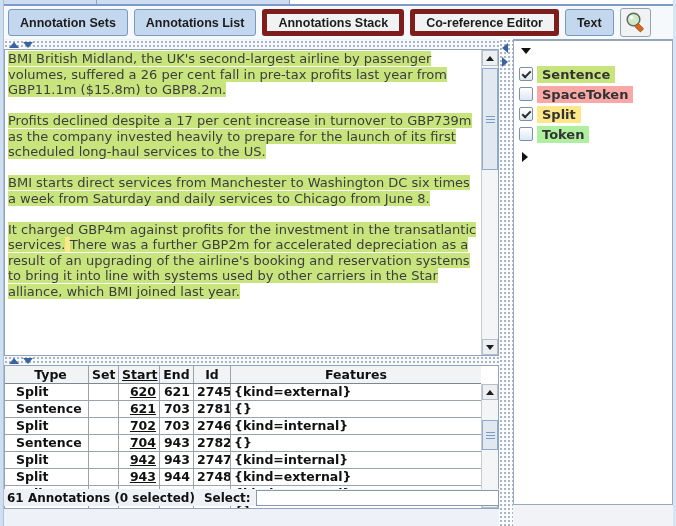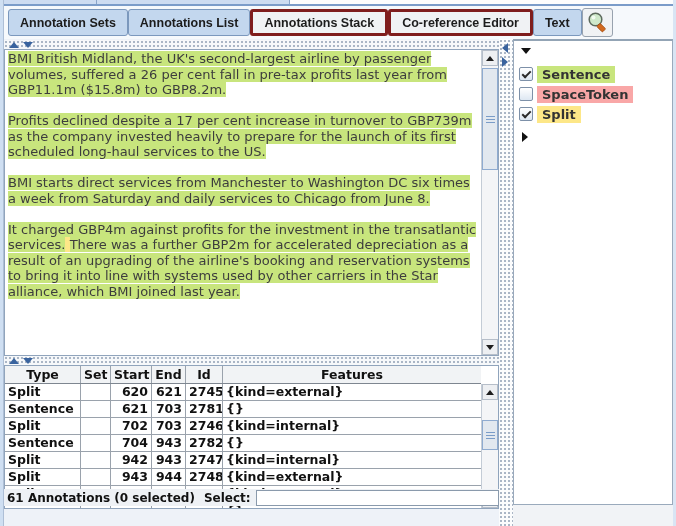--- a/index.html
+++ b/index.html
@@ -11,25 +11,25 @@
   }
   
   .left-edge  { position:absolute; left:0; top:0; bottom:0; width:4px; background:#cfdff2; border-right:1px solid #aebfd6; }
   .right-edge { position:absolute; right:0; top:0; bottom:0; width:3px; background:#d9e5f4; }
   
   .tabstrip { position:absolute; top:0; left:0; right:0; height:6px; background:#fdfdfd; border-bottom:2px solid #7b9cc9; }
   .tabstrip .seg1 { position:absolute; left:0; width:97px; top:0; bottom:0; background:#cddcf1; border-right:1px solid #8aa4c8; }
   .tabstrip .seg2 { position:absolute; left:97px; width:193px; top:0; bottom:0; background:#cddcf1; border-right:1px solid #8aa4c8; }
   
   .toolbar { position:absolute; top:6px; left:4px; right:3px; height:33px;
-    background:#f6f9fc; display:flex; align-items:center; padding:3px 2px 3px 4px; }
+    background:#f6f9fc; display:flex; align-items:center; gap:6px; padding:3px 2px 3px 4px; }
   .tbtn { height:27px; padding:0 11px; font-size:12.5px; font-weight:bold; color:#1c1c1c;
     border-radius:3px; display:flex; align-items:center; white-space:nowrap; cursor:default; }
   .tbtn.pressed  { background:#c3d7ee; border:1px solid #7b98bd; }
-  .tbtn.released { background:#f0f2f4; border:3px solid #7f1d1d; }
+  .tbtn.released { background:#f0f2f4; border:5px solid #7f1d1d; }
   .iconbtn { width:31px; height:29px; background:#f0f2f4; border:1px solid #98a2ae; border-radius:3px;
     display:flex; align-items:center; justify-content:center; }
   
   .hdivider { position:absolute; left:4px; width:495px; height:9px; background:#f6f8fa;
     background-image: radial-gradient(#aab6c6 0.8px, transparent 1px); background-size:4px 4px;
     display:flex; align-items:center; gap:4px; padding-left:5px; }
   .tri-up-blue   { width:0; height:0; border-left:5px solid transparent; border-right:5px solid transparent; border-bottom:6px solid #39639e; }
   .tri-down-blue { width:0; height:0; border-left:5px solid transparent; border-right:5px solid transparent; border-top:6px solid #39639e; }
   .tri-left-blue { width:0; height:0; border-top:5px solid transparent; border-bottom:5px solid transparent; border-right:6px solid #39639e; }
   .tri-right-blue{ width:0; height:0; border-top:5px solid transparent; border-bottom:5px solid transparent; border-left:6px solid #39639e; }
@@ -53,24 +53,24 @@
   .grip { width:9px; height:7px;
     background:repeating-linear-gradient(to bottom,#7a9cc8 0,#7a9cc8 1px,transparent 1px,transparent 3px); }
   
   .tablewrap { position:absolute; left:4px; top:365px; width:495px; height:144px;
     background:#fff; border:1px solid #90a4bc; display:flex; overflow:hidden; }
   .tbl { flex:1; overflow:hidden; font-weight:bold; font-size:12.5px; color:#111; }
   .trow { display:flex; height:17px; border-bottom:1px solid #9aa2ac; background:#fff; }
   .trow.head { height:18px; background:#f1f3f5; border-bottom:1px solid #7e8690; }
   .tcell { border-right:1px solid #9aa2ac; padding:0 3px; overflow:hidden; white-space:nowrap; line-height:16px; }
   .trow.head .tcell { text-align:center; line-height:17px; }
-  .c0 { width:76px; } .c1 { width:30px; } .c2 { width:41px; text-align:right; }
+  .c0 { width:76px; } .c1 { width:30px; } .c2 { width:41px; text-align:right;text-decoration:underline; }
   .c3 { width:34px; text-align:right; } .c4 { width:37px; }
   .c5 { flex:1; border-right:none; text-align:left; }
-  .trow .c0 { text-align:left; }
+  .trow .c0 { text-align:left;margin-left:8px; }
   .tbl-scrollcol { flex:0 0 17px; position:relative; }
   .tbl-scrollcol .vscroll2 { position:absolute; top:18px; bottom:0; left:0; width:17px;
     background:#f4f5f7; border-left:1px solid #c4ccd6; }
   
   .statusbar { position:absolute; left:4px; top:489px; width:495px; height:17px; background:#eef1f5;
     display:flex; align-items:center; font-weight:bold; font-size:12px; color:#111; padding-left:3px; }
   .statusbar .lbl2 { margin-left:9px; }
   .statusbar input { flex:1; height:16px; margin-left:5px; border:1px solid #8a9aac; background:#fff; font-size:11px; }
   
   .vdivider { position:absolute; left:499px; top:39px; bottom:0; width:14px; background:#fbfcfd;
@@ -261,20 +261,24 @@
           <span class="chip" style="background: rgb(200, 229, 125);">Sentence</span>
         </div>
         <div class="typeitem">
           <div class="cb"></div>
           <span class="chip" style="background: rgb(249, 167, 167);">SpaceToken</span>
         </div>
         <div class="typeitem">
           <div class="cb checked"></div>
           <span class="chip" style="background: rgb(253, 231, 136);">Split</span>
         </div>
+        <div class="typeitem">
+          <div class="cb"></div>
+          <span class="chip" style="background: rgb(174, 240, 160);">Token</span>
+        </div>
       </div>
     <div class="origrow">
       <div class="tri-right-k2"></div>
     </div>
   </div>
   <div class="below-right"></div>
 
   <div class="left-edge"></div>
   <div class="right-edge"></div>
 </div>

